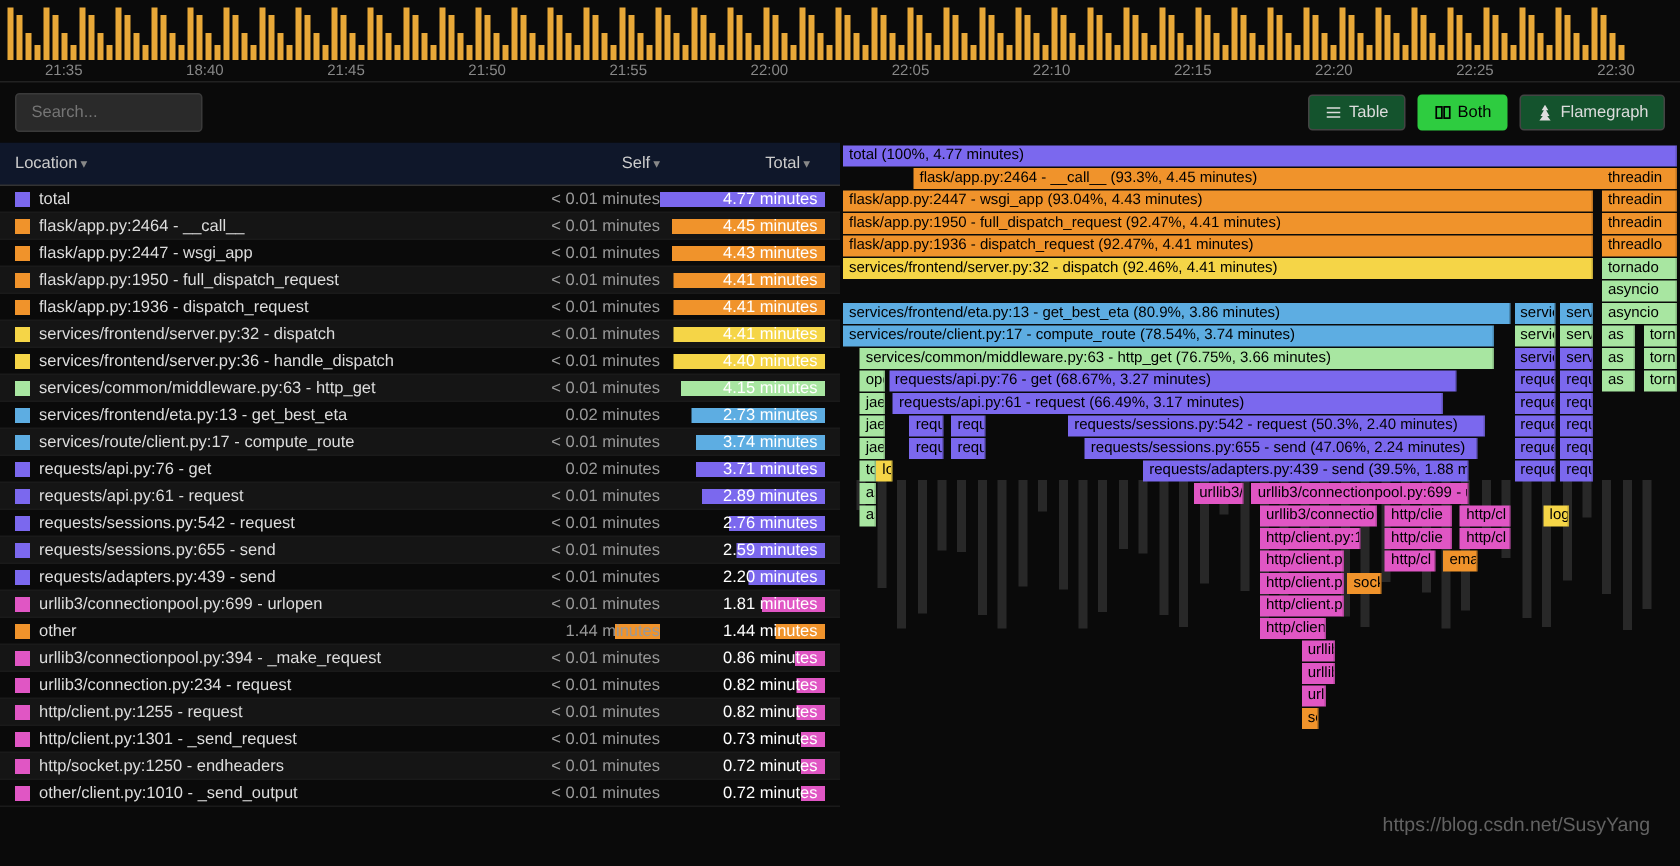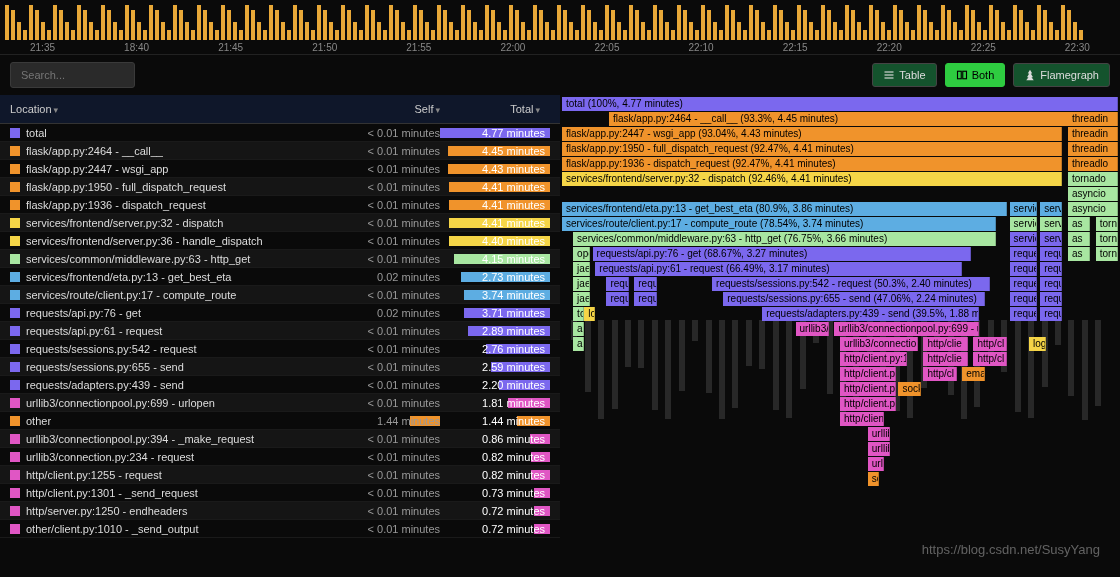--- a/index.html
+++ b/index.html
@@ -457,21 +457,21 @@
     <div class="swatch" style="background:#e056c4"></div>
     <div class="loc">http/client.py:1301 - _send_request</div>
     <div class="self" style="position:relative"><span style="position:relative;z-index:1">&lt; 0.01 minutes</span></div>
     <div class="total-cell">
       <div class="total-bar" style="width:15%;background:#e056c4"></div>
       <span class="total-txt">0.73 minutes</span>
     </div>
         </div>
         <div class="row">
     <div class="swatch" style="background:#e056c4"></div>
-    <div class="loc">http/server.py:1250 - endheaders</div>
+    <div class="loc">http/socket.py:1250 - endheaders</div>
     <div class="self" style="position:relative"><span style="position:relative;z-index:1">&lt; 0.01 minutes</span></div>
     <div class="total-cell">
       <div class="total-bar" style="width:15%;background:#e056c4"></div>
       <span class="total-txt">0.72 minutes</span>
     </div>
         </div>
         <div class="row">
     <div class="swatch" style="background:#e056c4"></div>
     <div class="loc">other/client.py:1010 - _send_output</div>
     <div class="self" style="position:relative"><span style="position:relative;z-index:1">&lt; 0.01 minutes</span></div>

